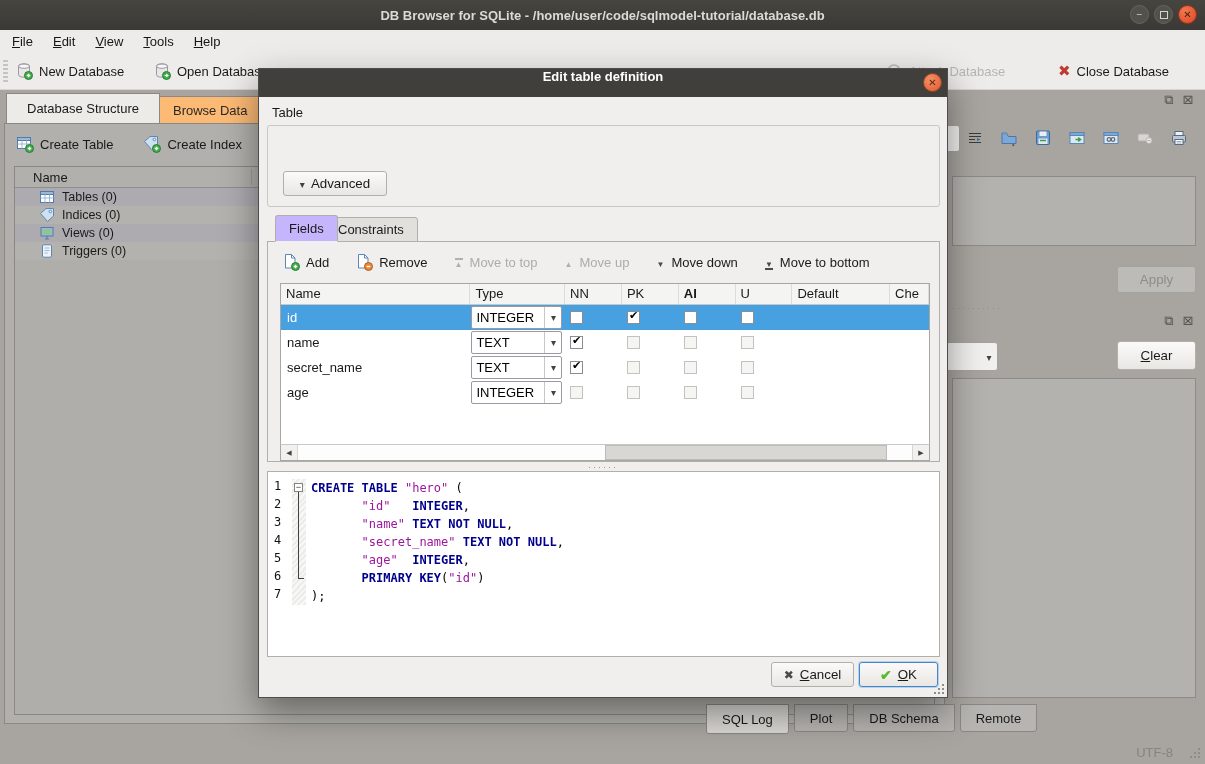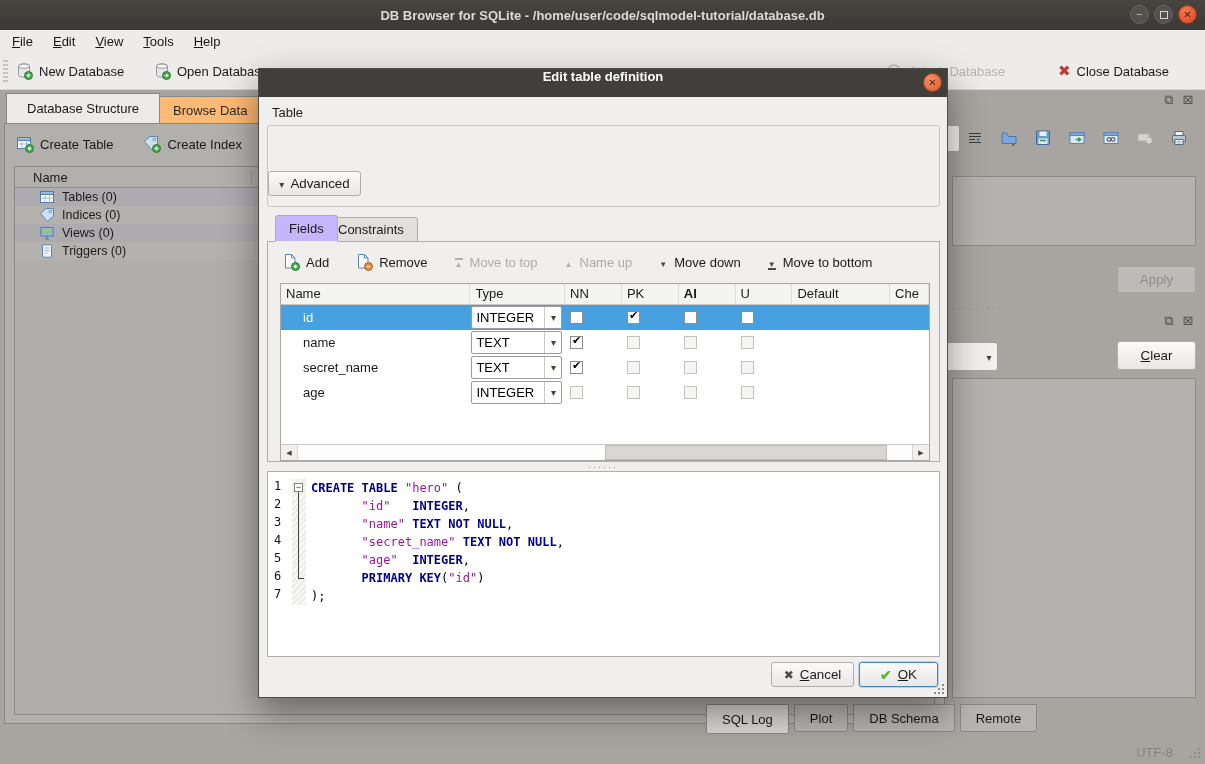--- a/index.html
+++ b/index.html
@@ -95,21 +95,21 @@
   .dlg-close{position:absolute;right:5px;top:4px;width:19px;height:19px;border-radius:50%;
     background:radial-gradient(circle at 35% 30%,#f29067,#e2582e);border:1px solid #9c4423;
     display:flex;align-items:center;justify-content:center;color:#5d2410;font-size:10px;box-sizing:border-box}
   .dlg-close::before{content:"\2715";font-weight:bold}
   .grouplabel{position:absolute;left:13px;top:36px}
   .groupbox{position:absolute;left:8px;top:56px;width:673px;height:82px;border:1px solid #c9c7c3;
     border-radius:3px;box-sizing:border-box}
   .tname{position:absolute;left:24px;top:68px;width:641px;height:27px;box-sizing:border-box;
     border:1px solid #9b99a3;border-radius:2px;background:#fff;font-weight:bold;font-size:13px;
     padding:0 6px;font-family:inherit;color:#000}
-  .advanced{position:absolute;left:9px;top:102px;width:93px;height:25px}
+  .advanced{position:absolute;left:24px;top:102px;width:104px;height:25px}
 
   .dtab{position:absolute;height:27px;display:flex;align-items:center;padding:0 13px;
     border:1px solid #b1afaa;border-radius:3px 3px 0 0;box-sizing:border-box}
   .dtab.active{background:#c4b5fd;border-bottom-color:#f0efed;z-index:3}
   .dtab.inactive{background:#e2e0dd;height:25px;z-index:1}
   .fieldsframe{position:absolute;left:8px;top:172px;width:673px;height:221px;border:1px solid #b1afaa;
     box-sizing:border-box;background:#f0efed;z-index:2}
   .ftoolbar{position:absolute;left:14px;top:7px;display:flex;gap:26px;align-items:center;height:26px}
   .ftb{display:flex;align-items:center;gap:6px}
   .ftb.disabled{color:#aeaca8}
@@ -120,21 +120,21 @@
   .micon.down::before,.micon.bottom::before{content:"\25BC"}
   .micon.top::after{content:"";position:absolute;top:-1px;left:1px;right:1px;height:2px;background:currentColor}
   .micon.bottom::after{content:"";position:absolute;bottom:-1px;left:1px;right:1px;height:2px;background:currentColor}
 
   .gridwrap{position:absolute;left:12px;top:41px;width:650px;height:178px;border:1px solid #a9a7a3;
     background:#fff;box-sizing:border-box;overflow:hidden}
   .ghead{display:flex;height:20px;background:#f4f4f3;border-bottom:1px solid #c9c8c6}
   .ghcell{box-sizing:border-box;border-right:1px solid #dddcda;padding:2px 0 0 5px;white-space:nowrap;overflow:hidden}
   .grow{display:flex;height:25px;align-items:center}
   .grow.selected{background:#47a1e0;color:#fff}
-  .gcell{box-sizing:border-box;height:25px;display:flex;align-items:center;padding-left:22px;overflow:hidden}
+  .gcell{box-sizing:border-box;height:25px;display:flex;align-items:center;padding-left:6px;overflow:hidden}
   .gcell.cbcell{padding-left:5px}
   .cb{width:13px;height:13px;background:#f5f5f4;border:1px solid #c4c2bf;box-sizing:border-box;
     position:relative;display:inline-block}
   .grow.selected .cb{background:#fff;border-color:#8e8c90}
   .cb.checked{background:#fff;border-color:#8e8c90}
   .cb.checked::after{content:"\2714";position:absolute;left:1px;top:-3px;font-size:11px;color:#000}
   .typecombo{width:91px;height:23px;background:#fff;border:1px solid #9b99a3;border-radius:2px;
     display:flex;align-items:center;box-sizing:border-box}
   .typecombo .txt{padding-left:4px;flex:1;color:#000}
   .typecombo .arr{width:16px;align-self:stretch;border-left:1px solid #c9c7c3;display:flex;align-items:center;justify-content:center}
@@ -461,21 +461,21 @@
             </svg>
           </span>
           <span>Remove</span>
         </div>
         <div class="ftb disabled">
           <span><span class="micon top"></span></span>
           <span>Move to top</span>
         </div>
         <div class="ftb disabled">
           <span><span class="micon up"></span></span>
-          <span>Name up</span>
+          <span>Move up</span>
         </div>
         <div class="ftb">
           <span><span class="micon down"></span></span>
           <span>Move down</span>
         </div>
         <div class="ftb">
           <span><span class="micon bottom"></span></span>
           <span>Move to bottom</span>
         </div>
       </div>

